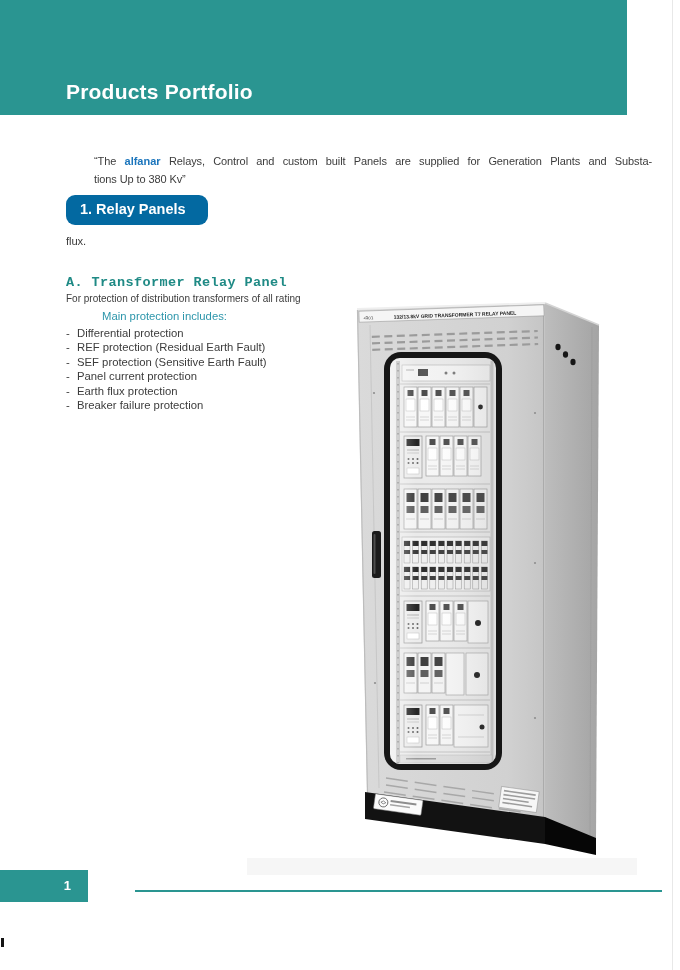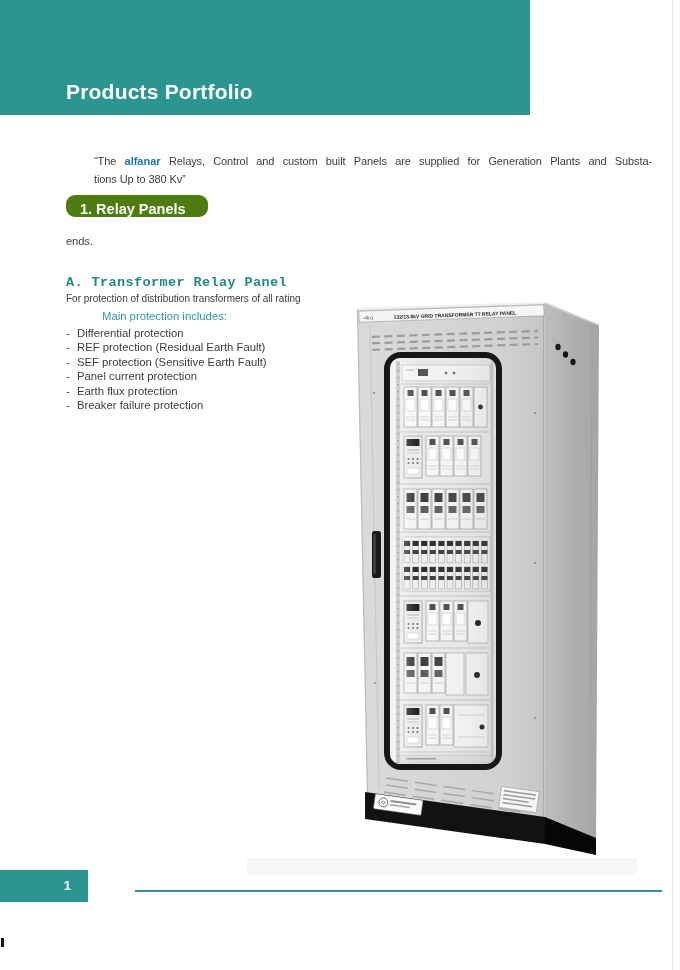--- a/index.html
+++ b/index.html
@@ -1,25 +1,25 @@
 <!DOCTYPE html>
 <html><head>
 <meta charset="utf-8">
 <style>
   html,body{margin:0;padding:0;}
   body{
     width:680px;height:970px;background:#ffffff;position:relative;overflow:hidden;
     font-family:"Liberation Sans", sans-serif;-webkit-font-smoothing:antialiased;
   }
-  .header{position:absolute;left:0;top:0;width:530px;height:115px;background:#2a9591;}
+  .header{position:absolute;left:0;top:0;width:627px;height:115px;background:#2a9591;}
   .header h1{position:absolute;left:66px;top:80px;margin:0;font-size:21px;font-weight:bold;color:#ffffff;letter-spacing:.2px;white-space:nowrap;}
   .quote{position:absolute;left:82px;top:141px;width:558px;margin:12px;font-size:11px;line-height:17.6px;color:#3c3c3c;letter-spacing:-.1px;}
   .jline{display:block;text-align:justify;text-align-last:justify;white-space:nowrap;}
   .brand{color:#1b75bc;font-weight:bold;letter-spacing:0;}
-  .badge{position:absolute;left:66px;top:195px;height:14px;line-height:28px;background:#4d7c0f;border-radius:9px;color:#fff;font-weight:bold;font-size:14.5px;padding:0 22px 8px 14px;white-space:nowrap;}
+  .badge{position:absolute;left:66px;top:195px;height:14px;line-height:28px;background:#0369a1;border-radius:9px;color:#fff;font-weight:bold;font-size:14.5px;padding:0 22px 16px 14px;white-space:nowrap;}
   .desc{position:absolute;left:66px;top:234px;width:554px;margin:0;font-size:11.2px;line-height:14.6px;color:#3c3c3c;letter-spacing:-.1px;}
   .sub-title{position:absolute;left:66px;top:275px;margin:0;font-size:13.5px;font-weight:bold;color:#1f8a85;letter-spacing:.4px;white-space:nowrap;font-family:Liberation Mono, monospace;}
   .sub-sub{position:absolute;left:66px;top:293px;margin:0;font-size:10px;color:#3c3c3c;white-space:nowrap;}
   .list-title{position:absolute;left:66px;top:310px;margin:0;font-size:11.3px;color:#2d96ab;white-space:nowrap;padding-left:36px;}
   .plist{position:absolute;left:66px;top:326px;margin:0;padding:0;list-style:none;font-size:11.3px;color:#3c3c3c;}
   .plist li{height:14.4px;line-height:14.4px;display:flex;white-space:nowrap;}
   .plist .dash{width:11px;flex:0 0 11px;}
   .photo-strip{position:absolute;left:247px;top:858px;width:390px;height:17px;background:#f6f6f6;}
   .photo{position:absolute;left:322px;top:263px;width:340px;height:612px;}
   .pagenum-box{position:absolute;left:0;top:870px;width:88px;height:32px;box-sizing:border-box;background:#2a9591;color:#fff;font-weight:bold;font-size:13px;line-height:32px;text-align:right;padding-right:17px;}
@@ -37,21 +37,21 @@
 <p class="quote">
   <span class="jline"><span>“The </span><span class="brand">alfanar</span><span> Relays, Control and custom built Panels are supplied for Generation Plants and Substa-</span></span>
   <span>tions Up to 380 Kv”</span>
 </p>
 
 <div class="badge">
   <span>1. Relay Panels</span>
 </div>
 
 <p class="desc">
-  <span>ends.</span>
+  <span>flux.</span>
 </p>
 
 <h2 class="sub-title">A. Transformer Relay Panel</h2>
 <p class="sub-sub">For protection of distribution transformers of all rating</p>
 <p class="list-title">Main protection includes:</p>
 
 <ul class="plist">
   <li>
       <span class="dash">-</span>
       <span>Differential protection</span>

